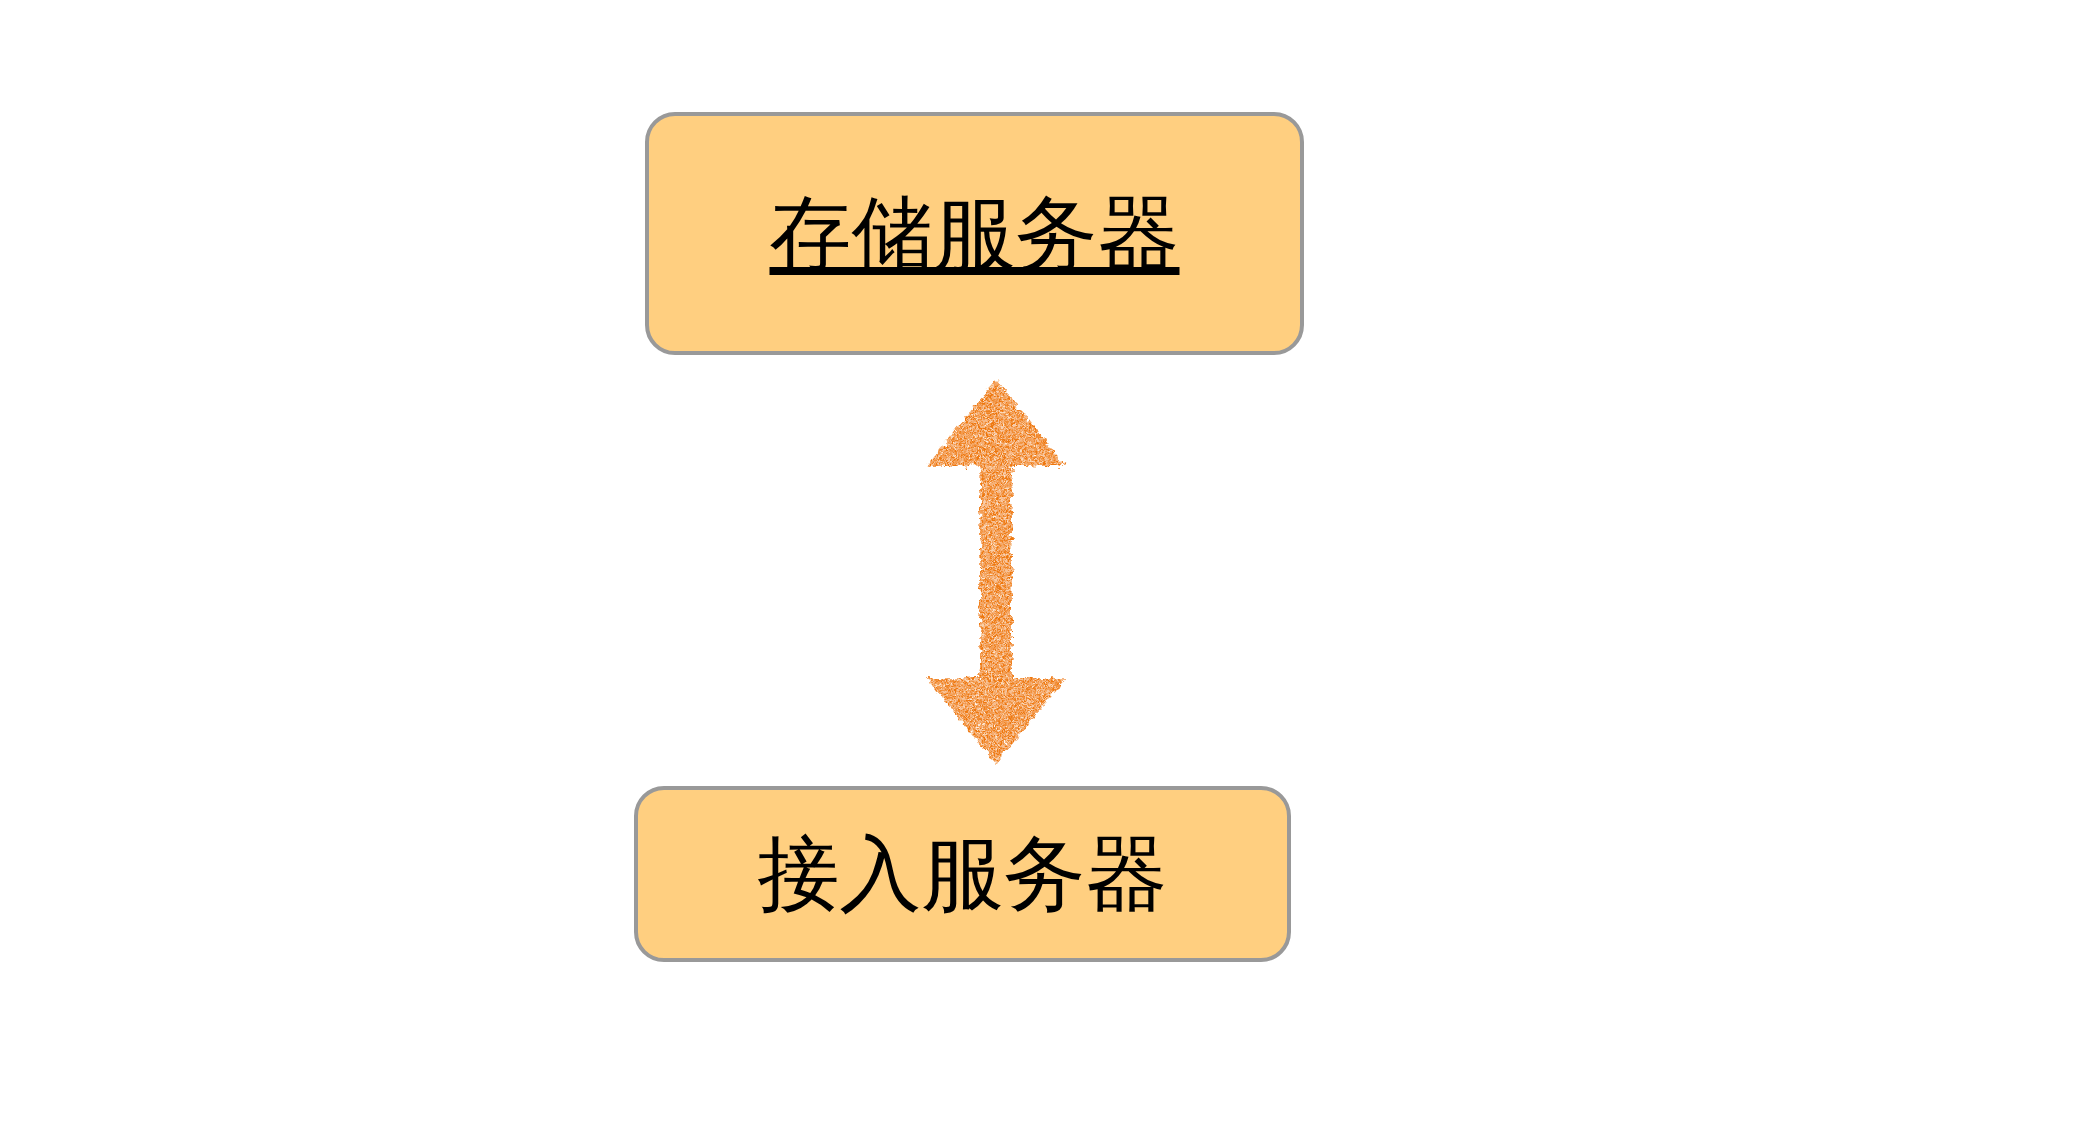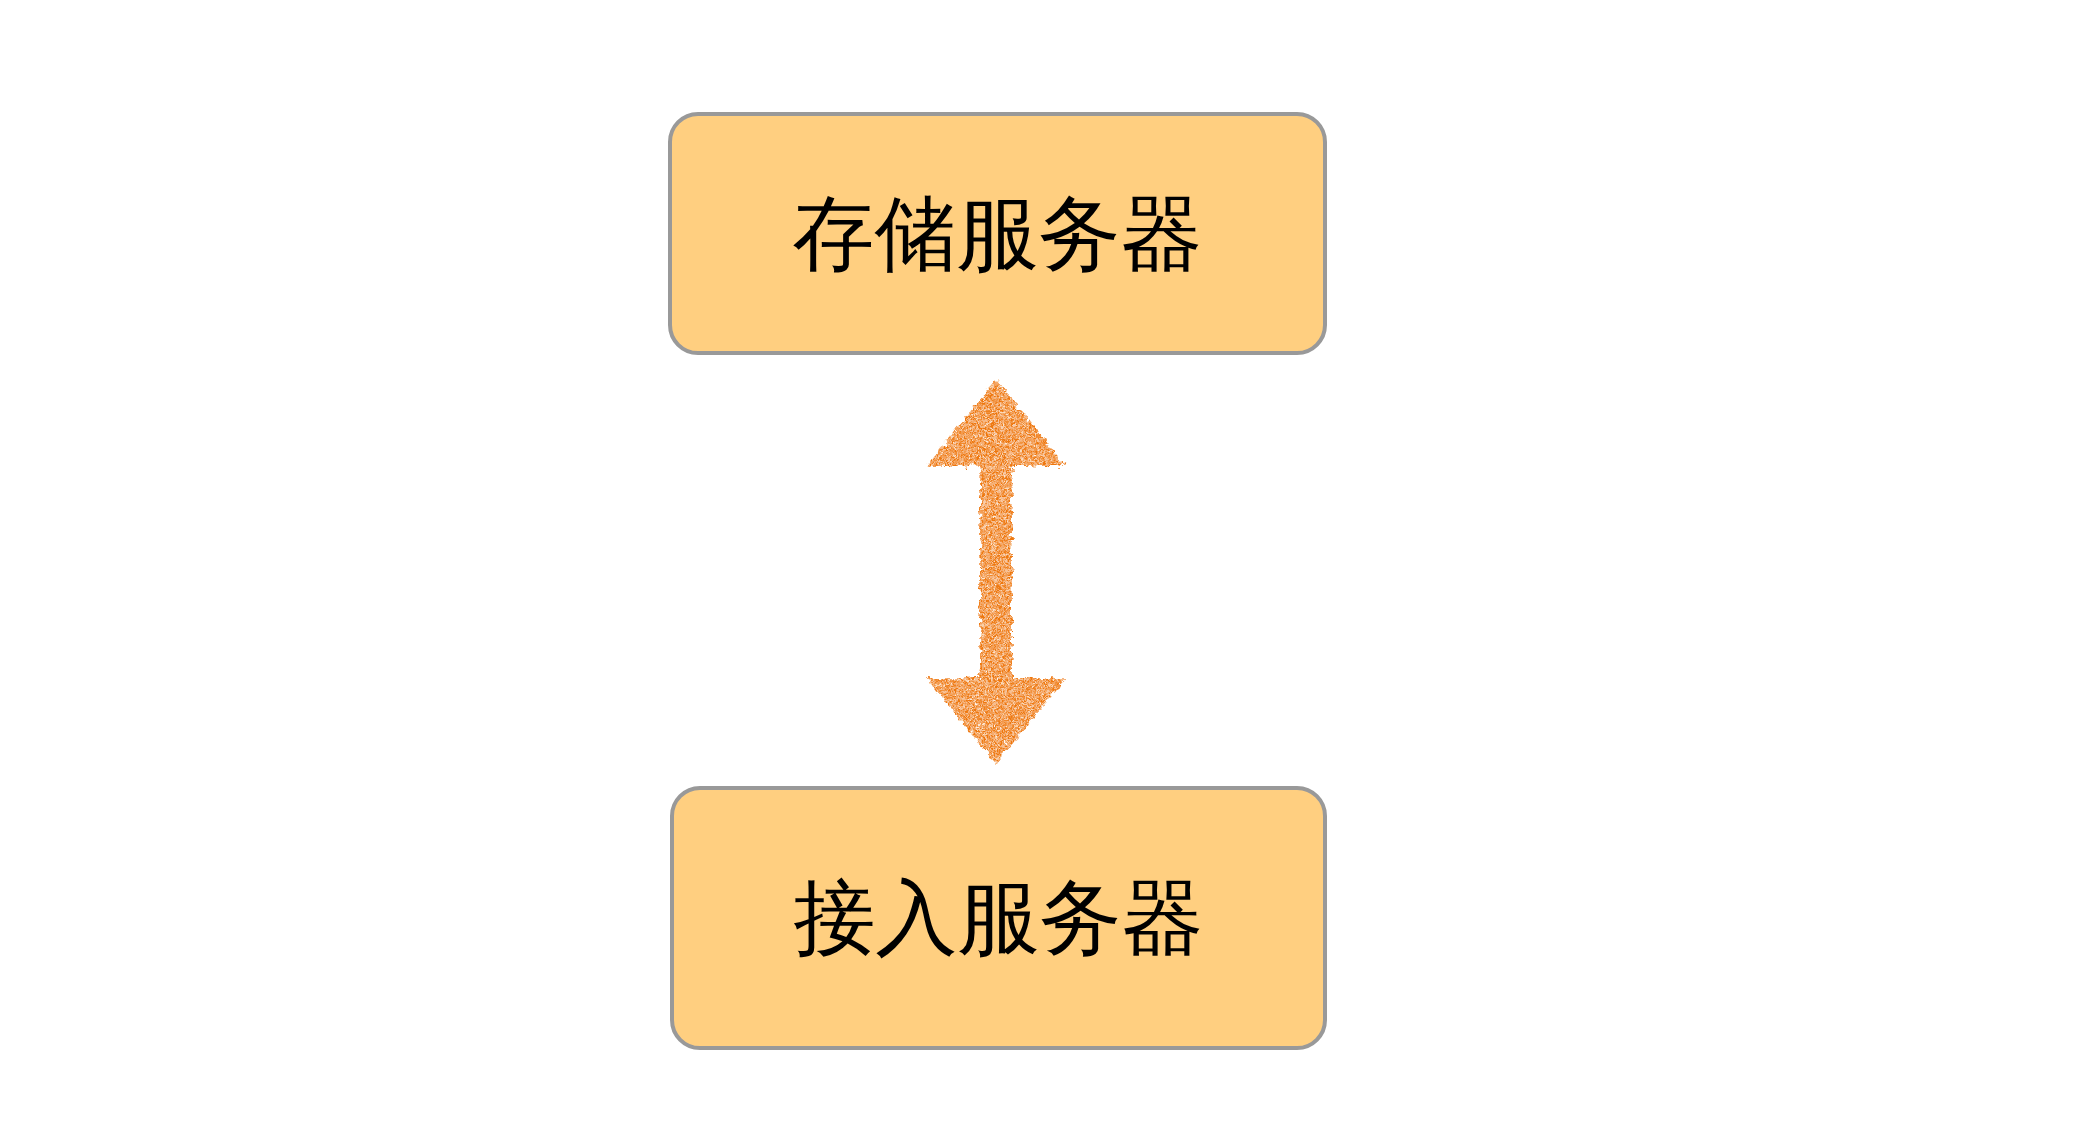--- a/index.html
+++ b/index.html
@@ -28,31 +28,32 @@
     box-sizing: border-box;
     background: #ffcf80;
     border: 4px solid #999999;
     border-radius: 30px;
     display: flex;
     align-items: center;
     justify-content: center;
   }
 
   #node-storage-server {
-    left: 668px;
+    left: 645px;
     top: 112px;
     width: 659px;
     height: 243px;
+    text-decoration: underline;
   }
 
   #node-access-server {
-    left: 670px;
+    left: 634px;
     top: 786px;
     width: 657px;
-    height: 264px;
+    height: 176px;
     justify-content: center;
   }
 
   .node-label {
     color: #000000;
     font-family: "DejaVu Sans", "Liberation Sans", sans-serif;
     font-size: 82px;
     font-weight: 400;
     line-height: 1;
     letter-spacing: 0px;

